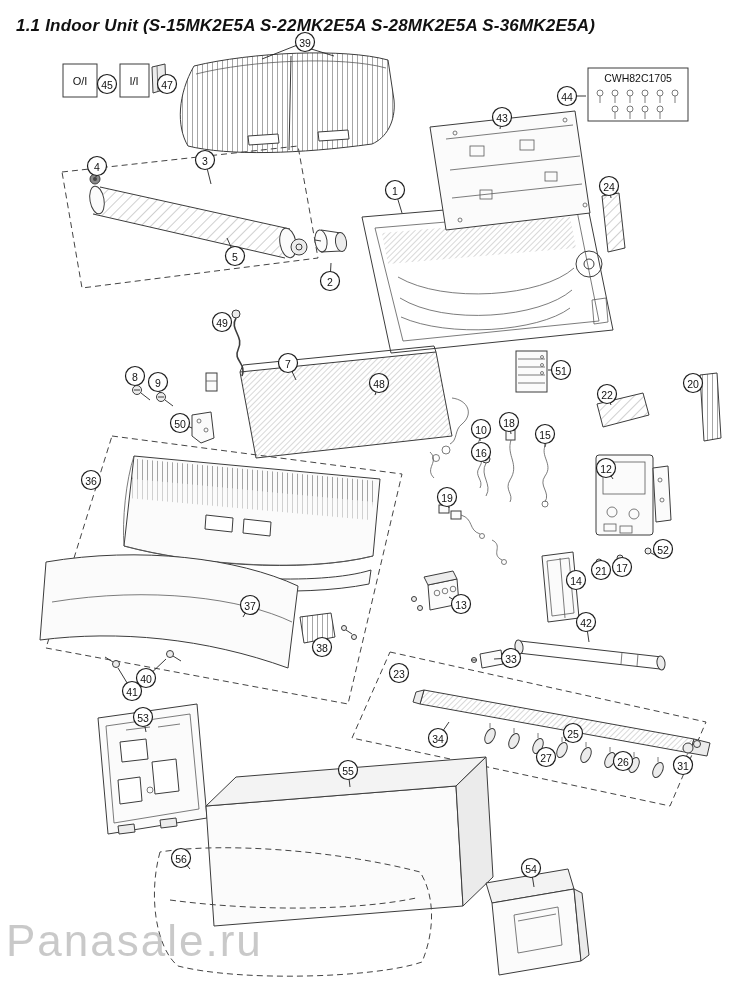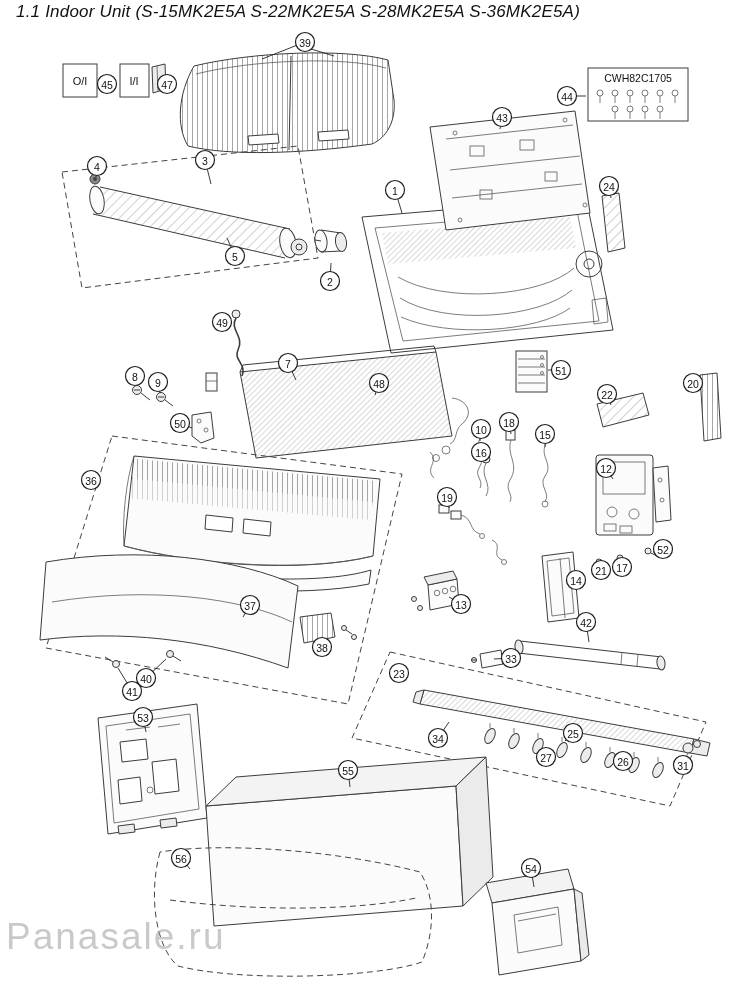--- a/index.html
+++ b/index.html
@@ -1,20 +1,20 @@
 <!DOCTYPE html>
 <html><head>
 <meta charset="utf-8">
 <style>
   html,body{margin:0;padding:0;background:#fff;}
   .page{position:relative;width:750px;height:1002px;background:#fff;overflow:hidden;
         font-family:"Liberation Sans",sans-serif;}
-  .title{position:absolute;top:2px;left:16px;margin:0;font-size:17px;font-weight:normal;
+  .title{position:absolute;top:16px;left:16px;margin:0;font-size:17px;font-weight:bold;
          font-style:italic;color:#111;letter-spacing:0.2px;z-index:4;}
-  .watermark{position:absolute;left:6px;top:916px;font-size:37px;color:#9e9e9e;opacity:0.55;
+  .watermark{position:absolute;left:6px;top:916px;font-size:44px;color:#9e9e9e;opacity:0.55;
              letter-spacing:2px;z-index:5;pointer-events:none;text-align:right;}
   svg.diagram{position:absolute;left:0;top:0;z-index:1;}
   .ln{stroke:#3c3c3c;stroke-width:1;fill:none;}
   .lt{stroke:#5a5a5a;stroke-width:0.8;fill:none;}
   .fw{fill:#fff;stroke:#3c3c3c;stroke-width:1;}
   .fl{fill:#fbfbfb;stroke:#3c3c3c;stroke-width:1;}
   .fg{fill:#ececec;stroke:#3c3c3c;stroke-width:1;}
   .dash{stroke:#444;stroke-width:1;fill:none;stroke-dasharray:6 4;}
   .callout-circle{fill:#fff;stroke:#1d1d1d;stroke-width:1.2;}
   .callout-num{font:10.5px "Liberation Sans",sans-serif;fill:#111;text-anchor:middle;dominant-baseline:central;}

